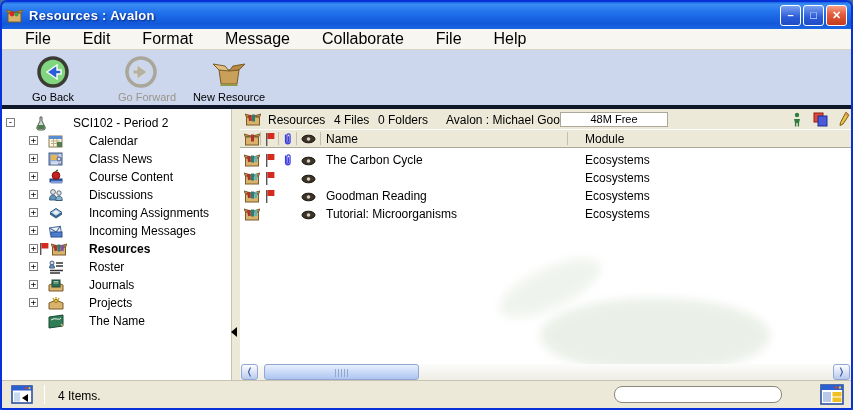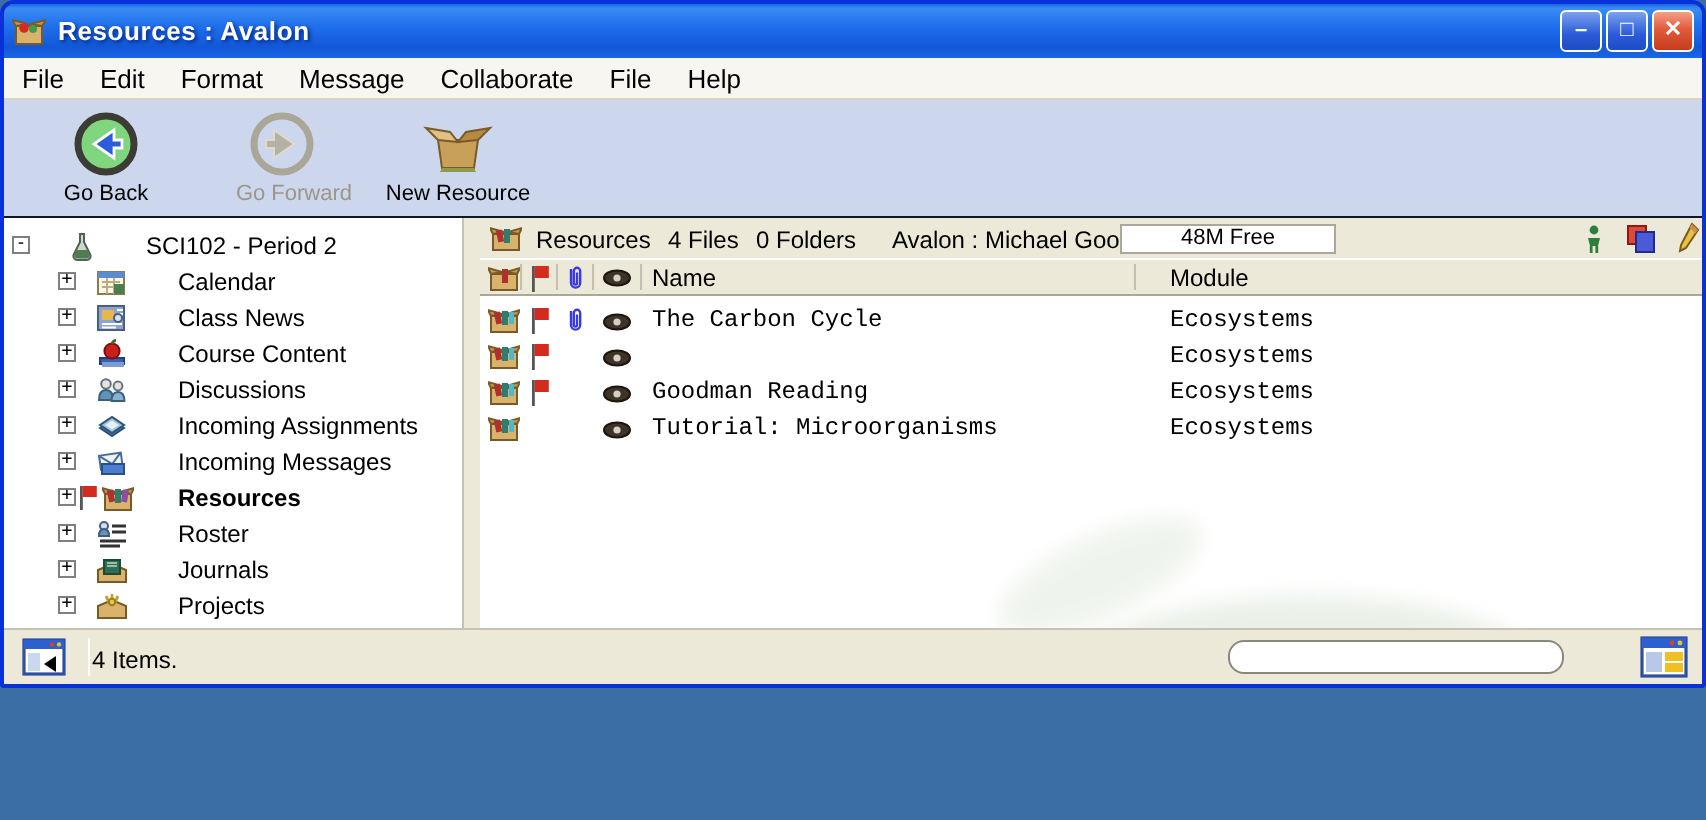--- a/index.html
+++ b/index.html
@@ -1,35 +1,35 @@
 <!DOCTYPE html>
 <html><head>
 <meta charset="utf-8">
 <style>
   html,body{margin:0;padding:0;background:#3a6ea5;font-family:"Liberation Sans",sans-serif;}
   *{box-sizing:border-box;}
-  .window{position:relative;width:853px;height:344px;background:#737373;border:2px solid #0831d9;
+  .window{position:relative;width:853px;height:410px;background:#737373;border:2px solid #0831d9;
     border-radius:7px 7px 2px 2px;overflow:hidden;}
   
   .titlebar{position:absolute;left:0;top:0;right:0;height:27px;
     background:linear-gradient(180deg,#1464e0 0%,#3a8cf4 8%,#2070ec 40%,#1258d8 80%,#1a66e4 100%);
     display:flex;align-items:center;padding:0 4px;}
   .titlebar .title{color:#fff;font-weight:bold;font-size:13px;text-shadow:1px 1px 2px #00227a;margin-left:6px;flex:1;
     letter-spacing:.3px;}
   .winbtn{width:21px;height:21px;border-radius:3px;border:1px solid #fff;margin-left:2px;
     background:linear-gradient(180deg,#7ba1ef,#2a5ad8 60%,#1e4cc4);color:#fff;font-size:11px;line-height:19px;
     text-align:center;font-weight:bold;}
   .winbtn.close{background:linear-gradient(180deg,#f5a088,#e25b3c 45%,#c43c1c);}
   .appicon{width:17px;height:16px;}
   
   .menubar{position:absolute;left:0;top:27px;right:0;height:21px;background:#f7f6f1;display:flex;align-items:center;
     border-bottom:1px solid #d8d5c4;}
-  .menubar .mitem{font-size:13px;color:#000;padding:10px 9px;}
-  
-  .toolbar{position:absolute;left:0;top:48px;right:0;height:59px;background:#ccd7ee;border-bottom:1px solid #0f172a;
+  .menubar .mitem{font-size:16px;color:#000;padding:10px 9px;margin-left:14px;}
+  
+  .toolbar{position:absolute;left:0;top:48px;right:0;height:59px;background:#ccd7ee;border-bottom:4px solid #0f172a;
     display:flex;align-items:flex-start;padding:6px 4px 0 8px;}
   .tbtn{width:86px;display:flex;flex-direction:column;align-items:center;margin-right:2px;}
   .tbtn .cap{font-size:11px;color:#000;margin-top:3px;white-space:nowrap;}
   .tbtn.disabled .cap{color:#9a9688;margin-left:12px;}
   
   .main{position:absolute;left:0;top:107px;right:0;height:271px;background:#fff;}
   .treepanel{position:absolute;left:0;top:0;width:229px;height:271px;background:#fff;overflow:hidden;}
   .splitter{position:absolute;left:229px;top:0;width:9px;height:271px;background:#ece9d8;border-left:1px solid #c6c3b2;}
   .splitter .collapse{position:absolute;left:-1px;top:218px;width:0;height:0;border-top:5px solid transparent;
     border-bottom:5px solid transparent;border-right:6px solid #000;}
@@ -43,40 +43,40 @@
   
   .content{position:absolute;left:238px;top:0;right:0;height:271px;background:#fff;}
   .phead{position:absolute;left:0;top:0;right:0;height:21px;background:#ece9d8;border-bottom:1px solid #ffffff;
     font-size:12px;color:#000;}
   .phead .txt{position:absolute;top:4px;white-space:nowrap;}
   .freebox{position:absolute;left:320px;top:3px;width:108px;height:15px;background:#fff;border:1px solid #aca899;
     font-size:11px;text-align:center;line-height:13px;}
   .colhead{position:absolute;left:0;top:21px;right:0;height:18px;background:#ece9d8;border-bottom:1px solid #aca899;
     font-size:12px;color:#000;}
   .colhead .sep{position:absolute;top:2px;bottom:2px;width:1px;background:#c2bfae;}
-  .list{position:absolute;left:0;top:39px;right:0;bottom:16px;overflow:hidden;font-family:Liberation Mono, monospace;}
+  .list{position:absolute;left:0;top:39px;right:0;bottom:16px;overflow:hidden;}
   .lrow{position:relative;height:18px;font-size:12px;color:#000;white-space:nowrap;}
   .cell{position:absolute;top:2px;}
   .rico{position:absolute;top:1px;}
   
   .wm{position:absolute;border-radius:50%;filter:blur(5px);}
   
   .hscroll{position:absolute;left:0;right:0;bottom:0;height:16px;background:#f2f1eb;
     background:linear-gradient(180deg,#fcfcfb,#eeede6);}
   .sbtn{position:absolute;top:0;width:17px;height:16px;border:1px solid #93a8d0;border-radius:3px;
     background:linear-gradient(180deg,#fdfefe,#cdd9f2 70%,#b9caee);color:#3a5aa8;font-size:10px;font-weight:bold;
     text-align:center;line-height:14px;}
   .thumb{position:absolute;top:0;height:16px;border:1px solid #93a8d0;border-radius:3px;
     background:linear-gradient(180deg,#e8f0fd,#c4d6f6 60%,#aec5f0);}
   .thumb .grip{position:absolute;left:50%;top:4px;transform:translateX(-50%);width:14px;height:8px;
     background:repeating-linear-gradient(90deg,#93a8d0 0 1px,transparent 1px 3px);}
   
   .statusbar{position:absolute;left:0;bottom:0;right:0;height:28px;background:#ece9d8;border-top:1px solid #c6c3b2;}
   .statusbar .divider{position:absolute;left:42px;top:4px;bottom:4px;width:1px;background:#c6c3b2;border-right:1px solid #fff;}
-  .statusbar .stxt{position:absolute;left:44px;top:8px;font-size:12px;color:#000;text-align:right;}
+  .statusbar .stxt{position:absolute;left:56px;top:8px;font-size:12px;color:#000;text-align:right;}
   .progressbox{position:absolute;left:612px;top:5px;width:168px;height:17px;background:#fff;border:1px solid #8a887c;
     border-radius:8px;}
   svg{display:block;}
 </style>
 </head>
 <body>
 
 <div class="window">
 
   <div class="titlebar">

